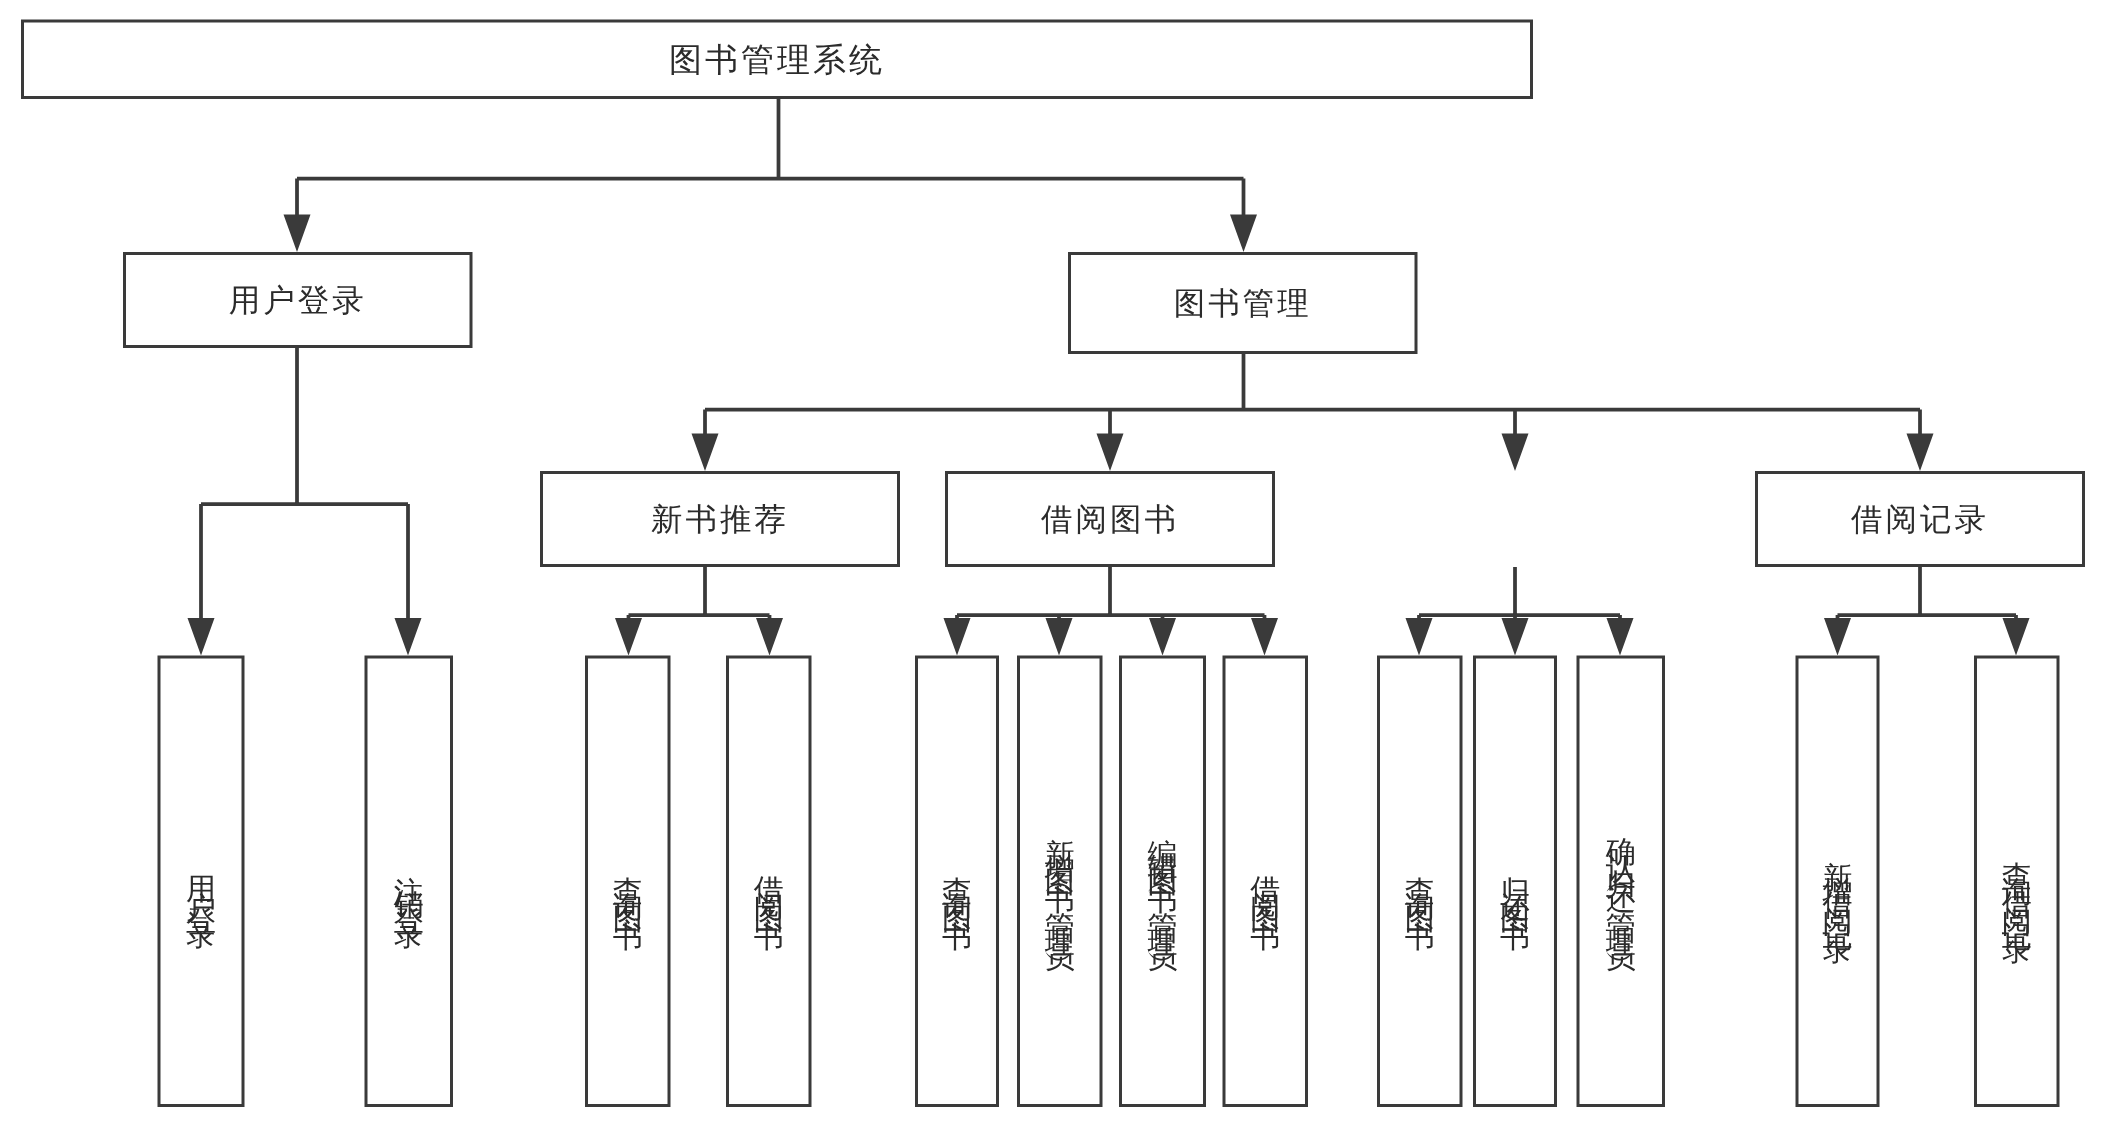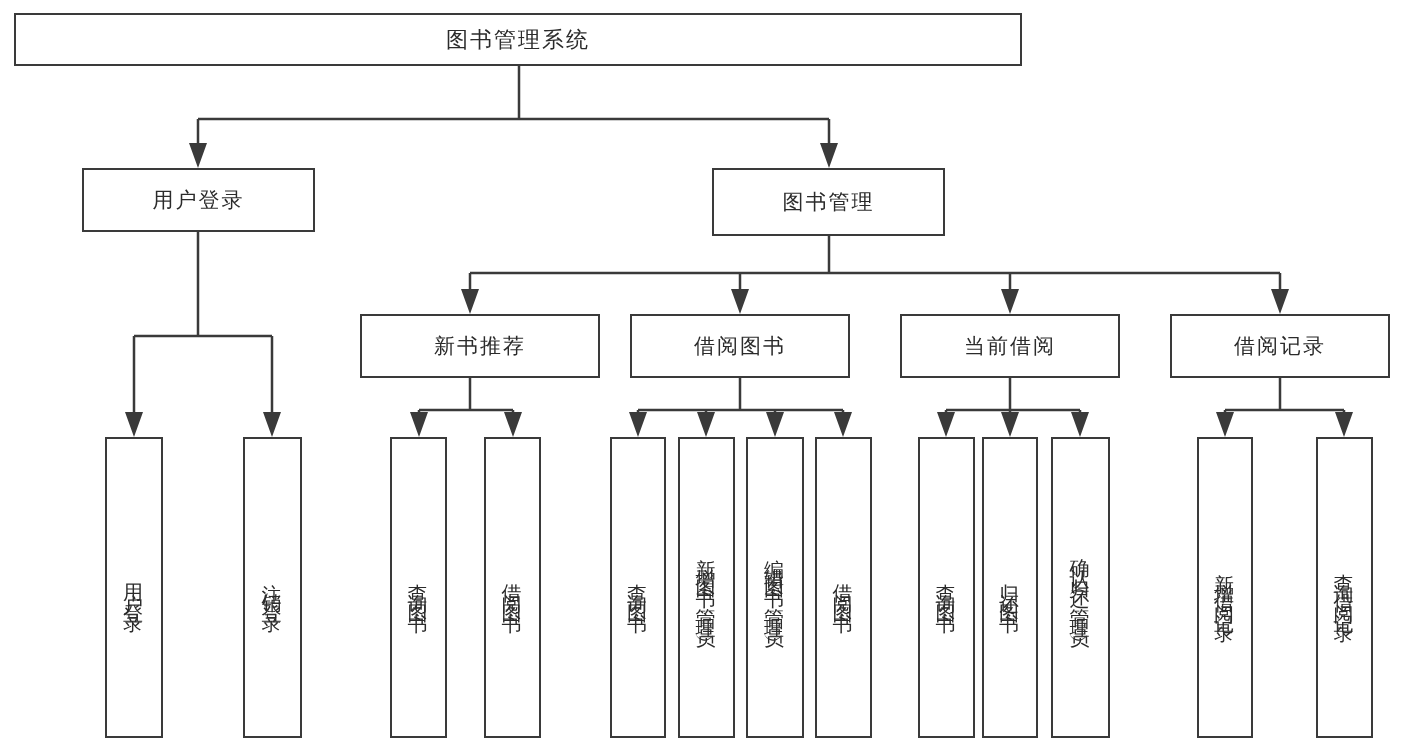--- a/index.html
+++ b/index.html
@@ -79,21 +79,20 @@
              M1216 412 h18 L1225 437 z  M1335 412 h18 L1344 437 z"></path>
   </svg>
 
   <div class="box h title" style="left:14px;top:13px;width:1008px;height:53px">图书管理系统</div>
 
   <div class="box h" style="left:82px;top:168px;width:233px;height:64px">用户登录</div>
   <div class="box h" style="left:712px;top:168px;width:233px;height:68px">图书管理</div>
 
   <div class="box h" style="left:360px;top:314px;width:240px;height:64px">新书推荐</div>
   <div class="box h" style="left:630px;top:314px;width:220px;height:64px">借阅图书</div>
-  <div class="box h" style="left:900px;top:314px;width:220px;height:64px">当前借阅</div>
   <div class="box h" style="left:1170px;top:314px;width:220px;height:64px">借阅记录</div>
 
   <div class="box v" style="left:105px;width:58px">用户登录</div>
   <div class="box v" style="left:243px;width:59px">注销登录</div>
 
   <div class="box v" style="left:390px;width:57px">查询图书</div>
   <div class="box v" style="left:484px;width:57px">借阅图书</div>
 
   <div class="box v" style="left:610px;width:56px">查询图书</div>
   <div class="box v" style="left:678px;width:57px">新增图书（管理员）</div>

